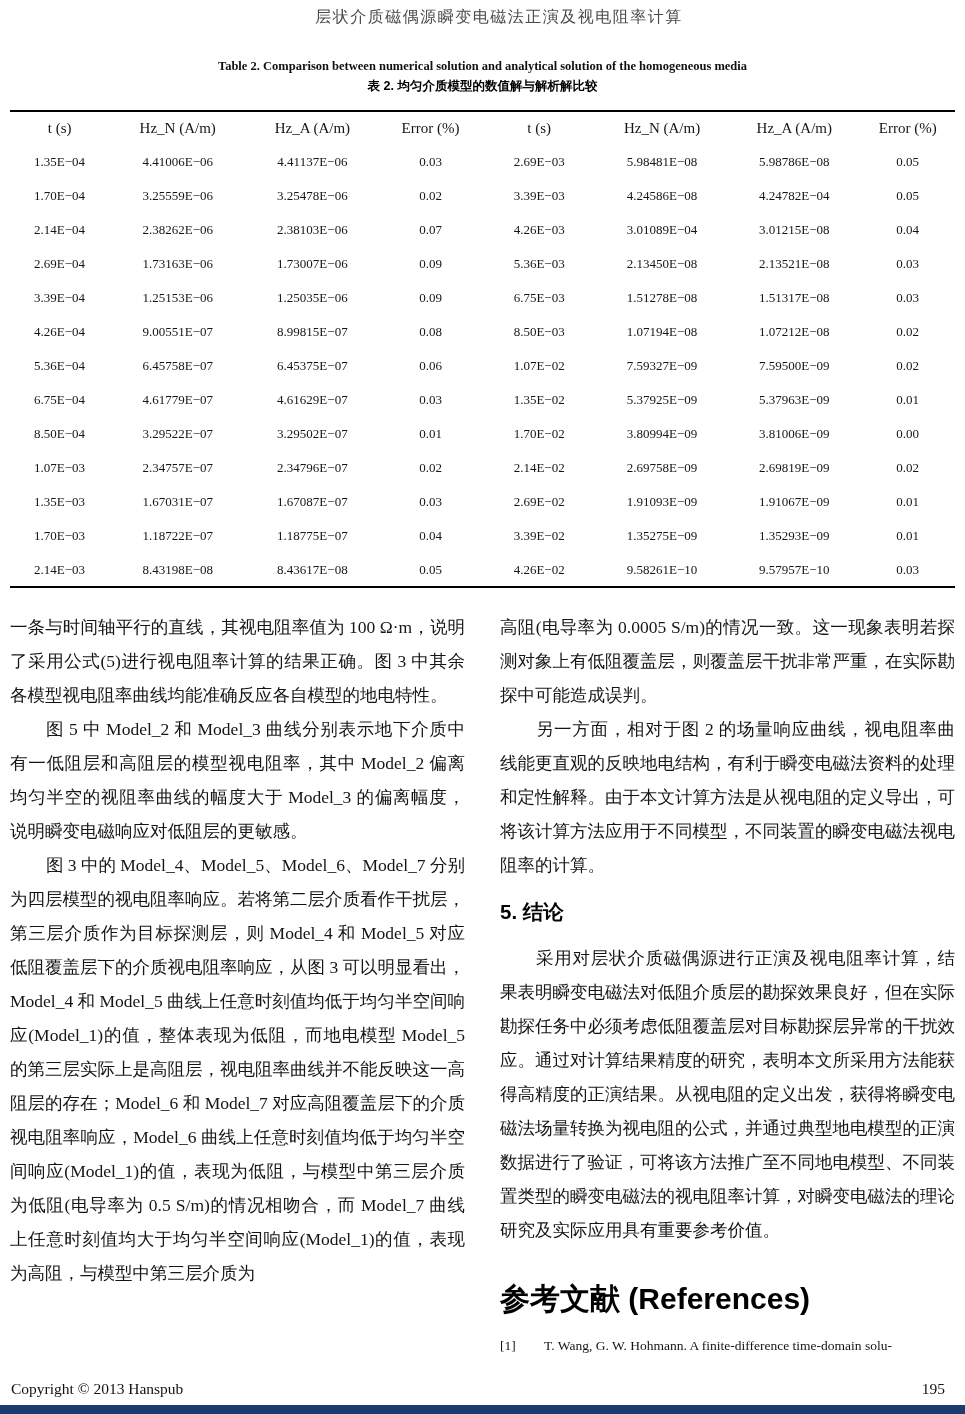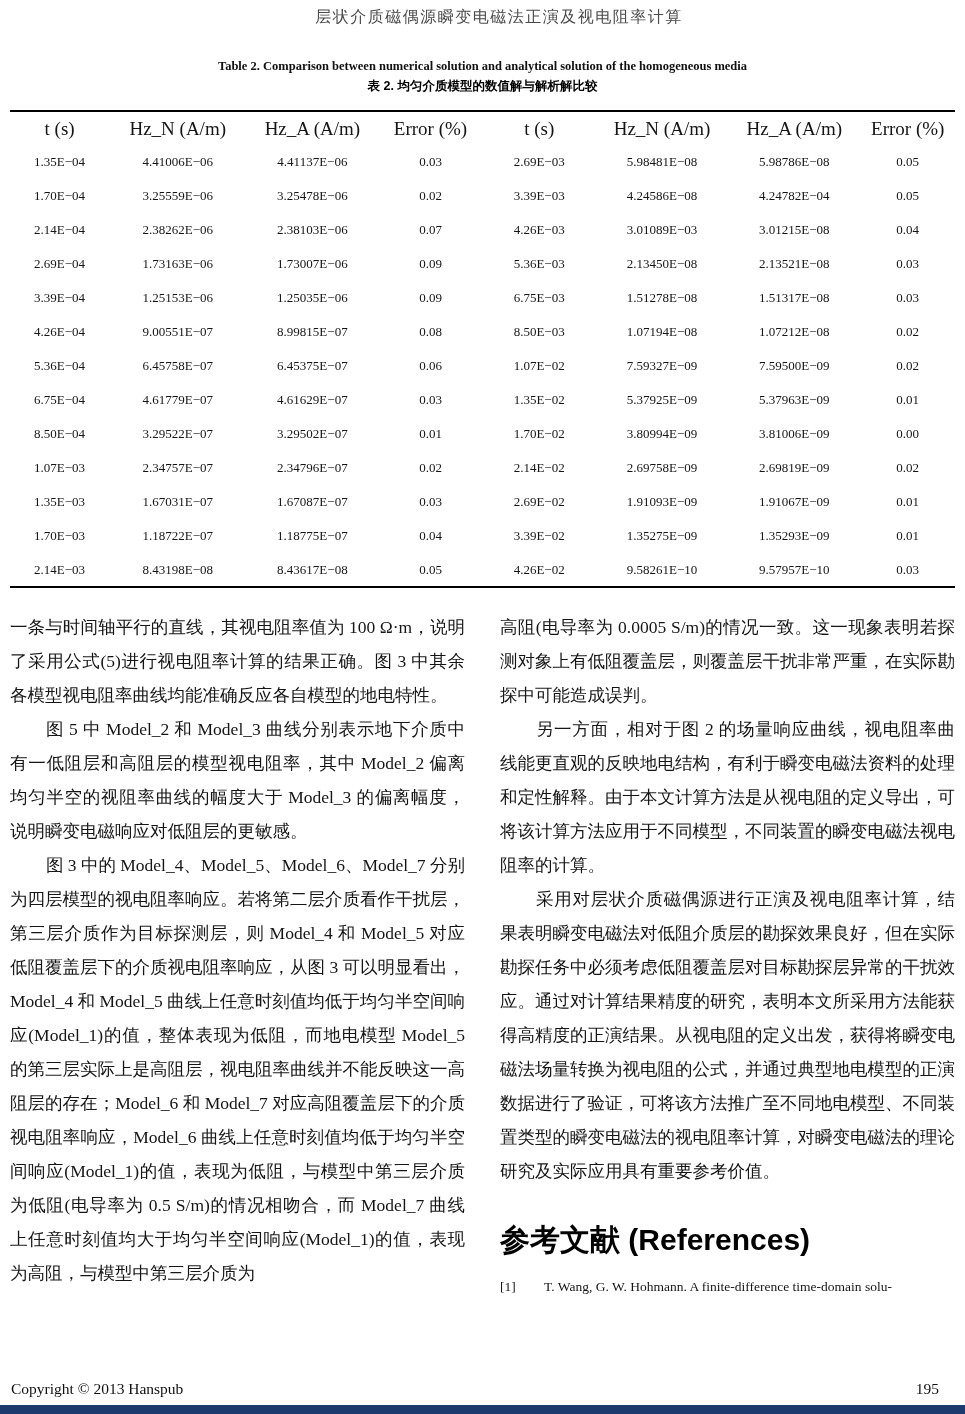--- a/index.html
+++ b/index.html
@@ -30,21 +30,21 @@
     border-collapse: collapse;
     border-top: 2px solid #000;
     border-bottom: 2px solid #000;
     font-size: 13px;
   }
   .data-table th, .data-table td {
     text-align: center; font-weight: normal;
     height: 34px; padding: 0 2px;
     white-space: nowrap;
   }
-  .data-table th { font-size: 19px; }
+  .data-table th { font-size: 15px; }
   .data-table th:nth-child(1), .data-table td:nth-child(1) { width: 10.5%; }
   .data-table th:nth-child(2), .data-table td:nth-child(2) { width: 14.5%; }
   .data-table th:nth-child(3), .data-table td:nth-child(3) { width: 14%; }
   .data-table th:nth-child(4), .data-table td:nth-child(4) { width: 11%; }
   .data-table th:nth-child(5), .data-table td:nth-child(5) { width: 12%; }
   .data-table th:nth-child(6), .data-table td:nth-child(6) { width: 14%; }
   .data-table th:nth-child(7), .data-table td:nth-child(7) { width: 14%; }
   .data-table th:nth-child(8), .data-table td:nth-child(8) { width: 10%; }
   .columns {
     display: flex; gap: 35px;
@@ -70,21 +70,21 @@
     color: #000;
   }
   .ref-item {
     display: flex; align-items: flex-start;
     font-size: 13.5px; line-height: 1.55;
     text-align: left;
   }
   .ref-num { flex: 0 0 44px; }
   .ref-text { flex: 1; }
   .footer {
-    position: absolute; left: 11px; right: 26px; bottom: 16px;
+    position: absolute; left: 11px; right: 20px; bottom: 16px;
     display: flex; justify-content: space-between;
     font-size: 15.5px; color: #111;
   }
   .bottom-bar {
     position: absolute; left: 0; right: 0; bottom: 0;
     height: 9px; background: #1c3a6e;
   }
 </style>
 </head>
 <body>
@@ -129,21 +129,21 @@
         <td>4.24586E−08</td>
         <td>4.24782E−04</td>
         <td>0.05</td>
       </tr>
       <tr>
         <td>2.14E−04</td>
         <td>2.38262E−06</td>
         <td>2.38103E−06</td>
         <td>0.07</td>
         <td>4.26E−03</td>
-        <td>3.01089E−03</td>
+        <td>3.01089E−04</td>
         <td>3.01215E−08</td>
         <td>0.04</td>
       </tr>
       <tr>
         <td>2.69E−04</td>
         <td>1.73163E−06</td>
         <td>1.73007E−06</td>
         <td>0.09</td>
         <td>5.36E−03</td>
         <td>2.13450E−08</td>
@@ -245,20 +245,21 @@
 
 <div class="columns">
   <div class="col">
     <p class="noindent">一条与时间轴平行的直线，其视电阻率值为 100 Ω·m，说明了采用公式(5)进行视电阻率计算的结果正确。图 3 中其余各模型视电阻率曲线均能准确反应各自模型的地电特性。</p>
     <p class="indent">图 5 中 Model_2 和 Model_3 曲线分别表示地下介质中有一低阻层和高阻层的模型视电阻率，其中 Model_2 偏离均匀半空的视阻率曲线的幅度大于 Model_3 的偏离幅度，说明瞬变电磁响应对低阻层的更敏感。</p>
     <p class="indent">图 3 中的 Model_4、Model_5、Model_6、Model_7 分别为四层模型的视电阻率响应。若将第二层介质看作干扰层，第三层介质作为目标探测层，则 Model_4 和 Model_5 对应低阻覆盖层下的介质视电阻率响应，从图 3 可以明显看出，Model_4 和 Model_5 曲线上任意时刻值均低于均匀半空间响应(Model_1)的值，整体表现为低阻，而地电模型 Model_5 的第三层实际上是高阻层，视电阻率曲线并不能反映这一高阻层的存在；Model_6 和 Model_7 对应高阻覆盖层下的介质视电阻率响应，Model_6 曲线上任意时刻值均低于均匀半空间响应(Model_1)的值，表现为低阻，与模型中第三层介质为低阻(电导率为 0.5 S/m)的情况相吻合，而 Model_7 曲线上任意时刻值均大于均匀半空间响应(Model_1)的值，表现为高阻，与模型中第三层介质为</p>
   </div>
   <div class="col">
     <p class="noindent">高阻(电导率为 0.0005 S/m)的情况一致。这一现象表明若探测对象上有低阻覆盖层，则覆盖层干扰非常严重，在实际勘探中可能造成误判。</p>
     <p class="indent">另一方面，相对于图 2 的场量响应曲线，视电阻率曲线能更直观的反映地电结构，有利于瞬变电磁法资料的处理和定性解释。由于本文计算方法是从视电阻的定义导出，可将该计算方法应用于不同模型，不同装置的瞬变电磁法视电阻率的计算。</p>
+    <h2 class="section-heading">5. 结论</h2>
     <p class="indent">采用对层状介质磁偶源进行正演及视电阻率计算，结果表明瞬变电磁法对低阻介质层的勘探效果良好，但在实际勘探任务中必须考虑低阻覆盖层对目标勘探层异常的干扰效应。通过对计算结果精度的研究，表明本文所采用方法能获得高精度的正演结果。从视电阻的定义出发，获得将瞬变电磁法场量转换为视电阻的公式，并通过典型地电模型的正演数据进行了验证，可将该方法推广至不同地电模型、不同装置类型的瞬变电磁法的视电阻率计算，对瞬变电磁法的理论研究及实际应用具有重要参考价值。</p>
     <h2 class="refs-heading">参考文献  (References)</h2>
     <div class="ref-item">
       <span class="ref-num">[1]</span>
       <span class="ref-text">T. Wang, G. W. Hohmann. A finite-difference time-domain solu-</span>
     </div>
   </div>
 </div>
 
 <div class="footer">

